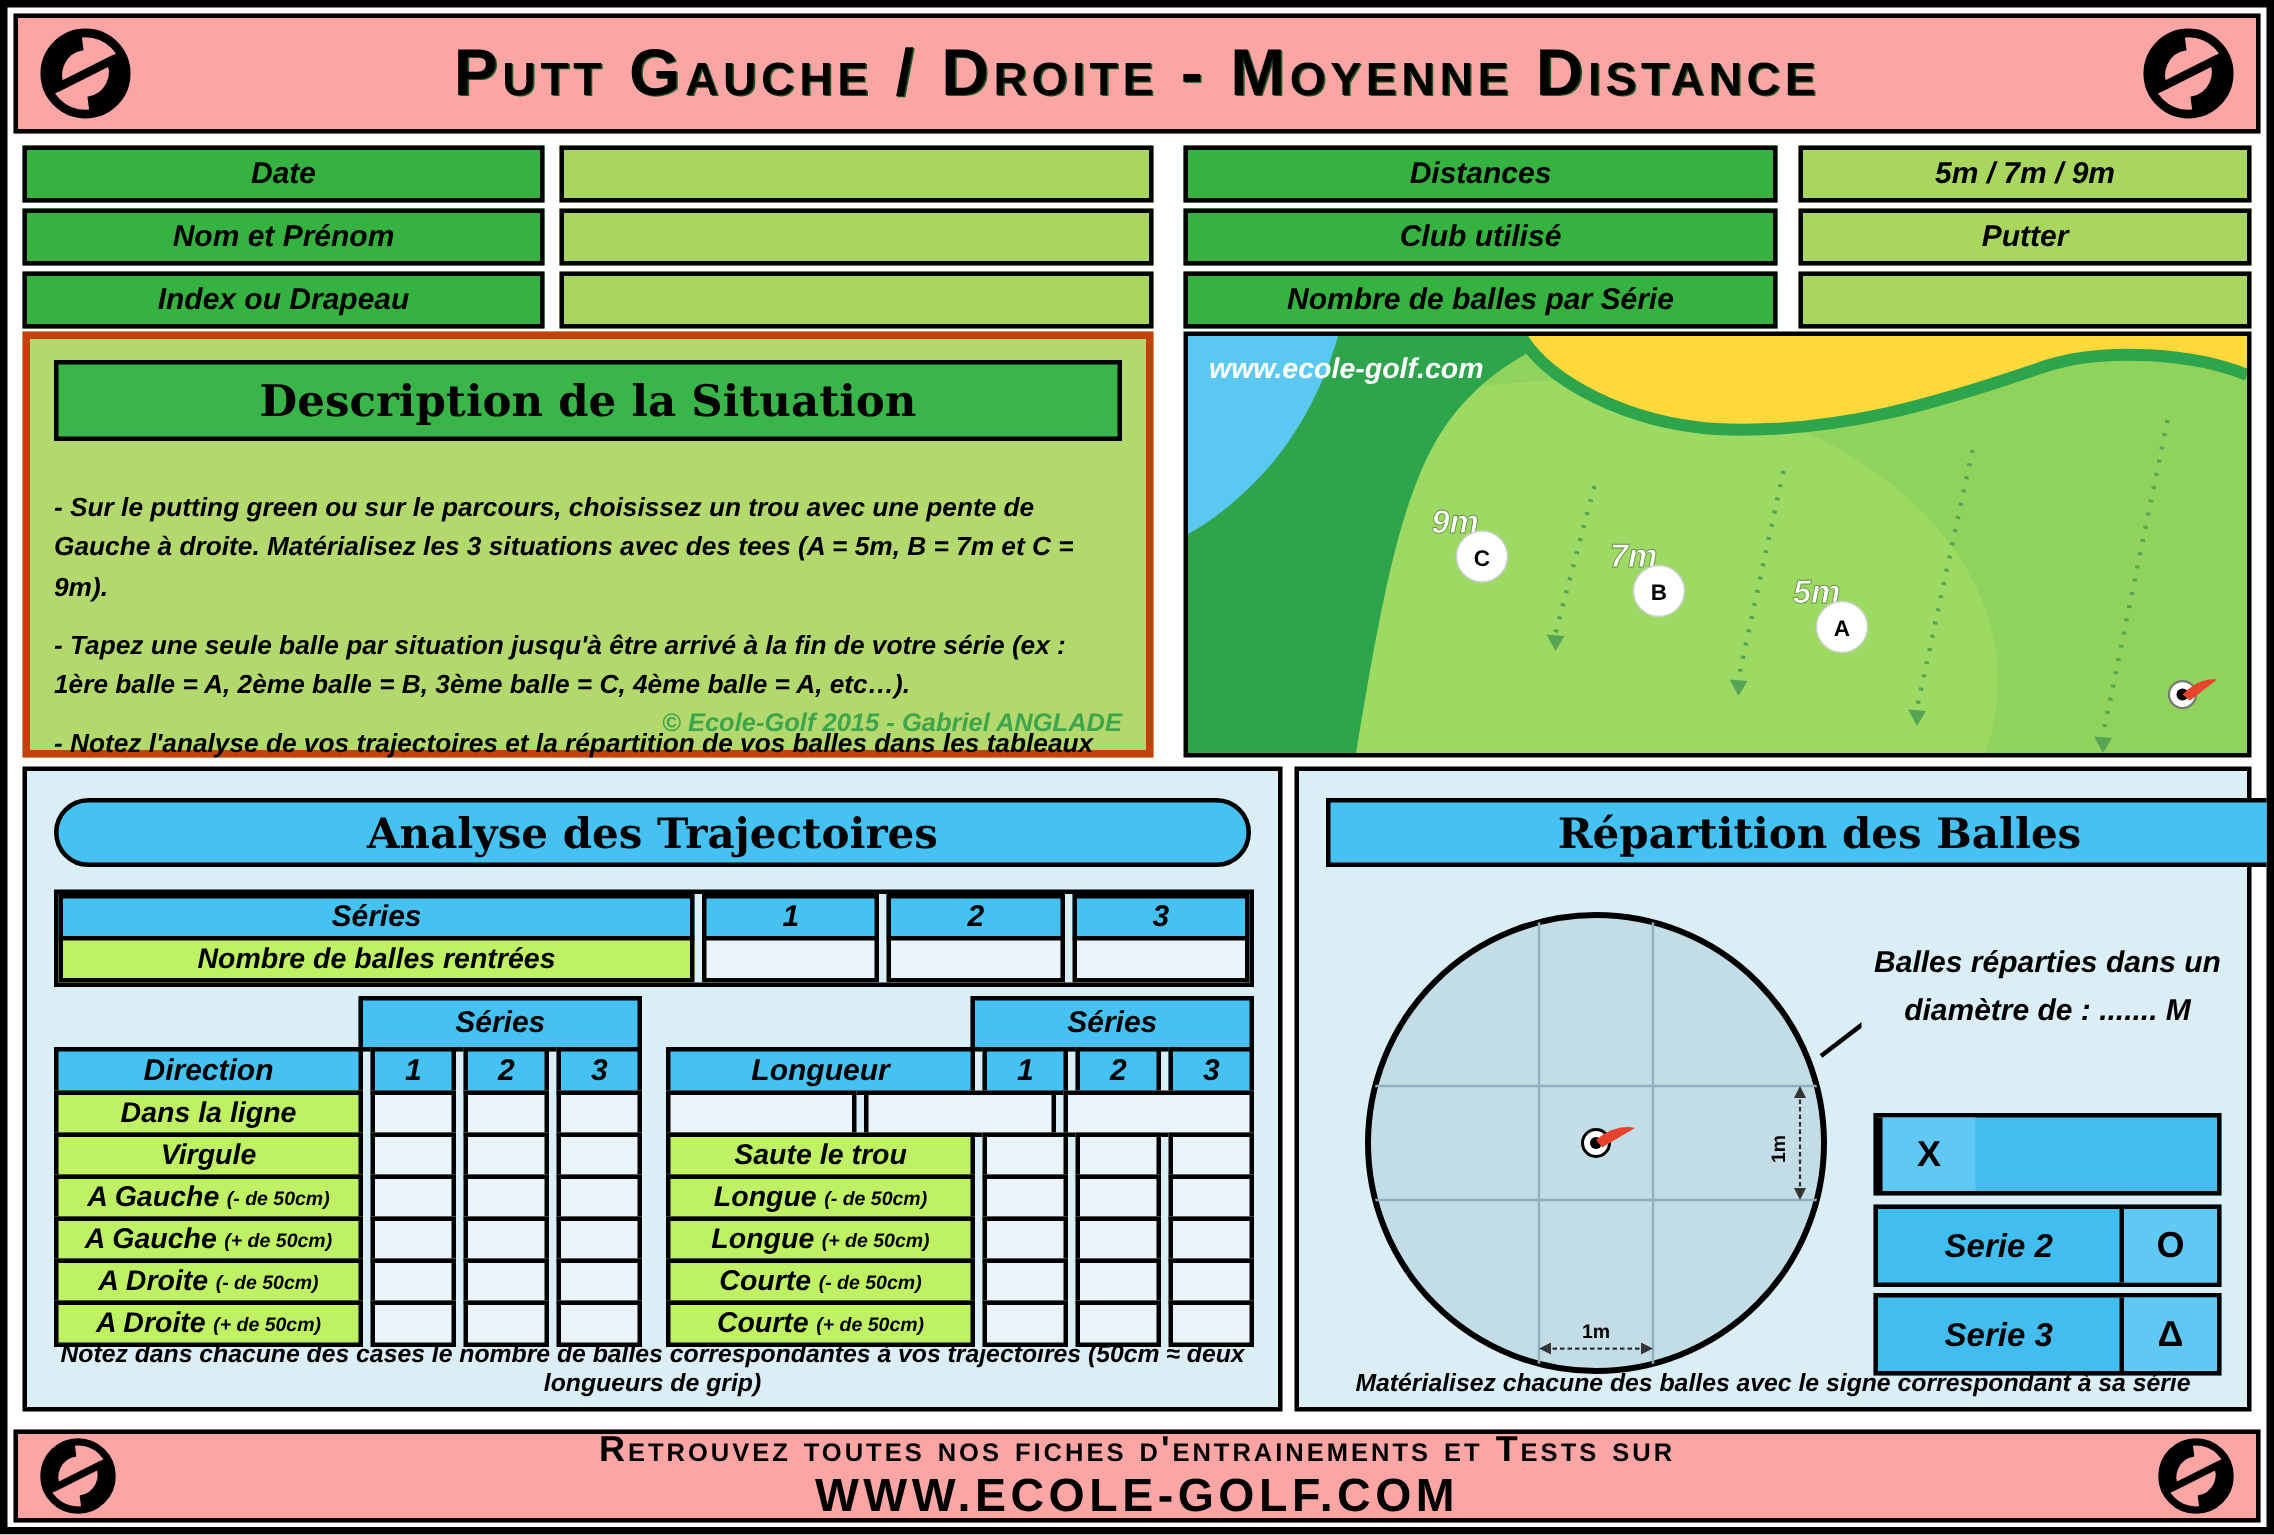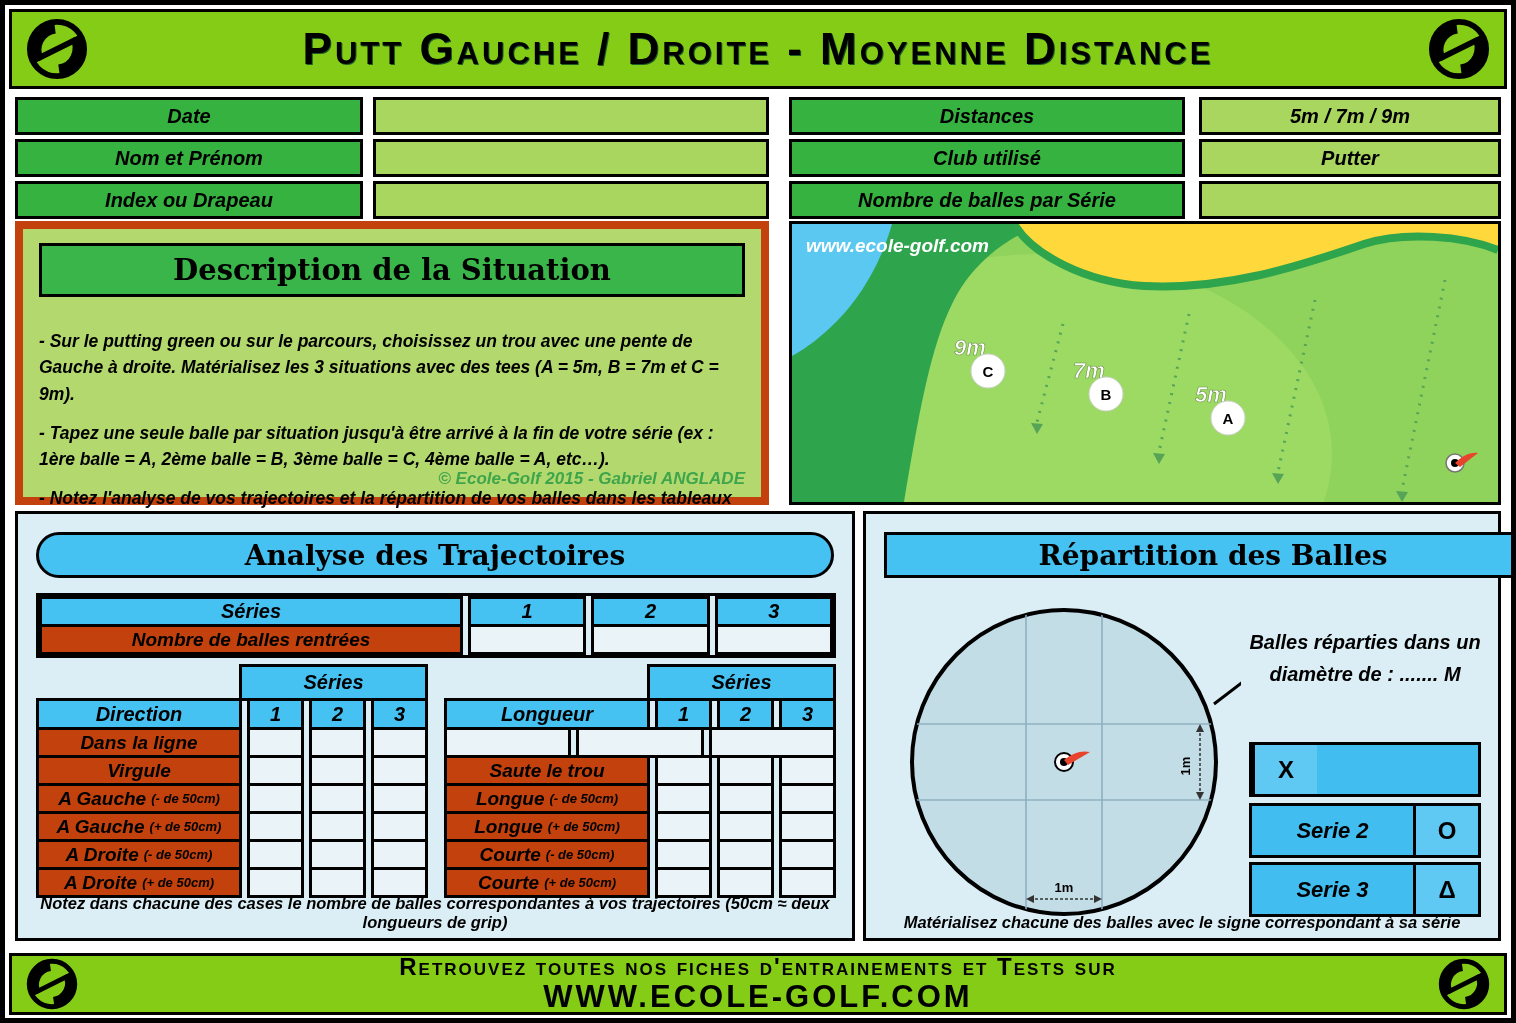--- a/index.html
+++ b/index.html
@@ -3,36 +3,36 @@
 <meta charset="utf-8">
 <style>
   html,body{margin:0;padding:0;background:#fff;}
   .page{
     position:relative;width:1516px;height:1023px;box-sizing:border-box;
     border:5px solid #000;background:#fff;overflow:hidden;
     font-family:"Liberation Sans",sans-serif;color:#000;
   }
   .abs{position:absolute;box-sizing:border-box;}
   
-  .band{background:#84cc16;border:3px solid #000;display:flex;align-items:center;justify-content:center;}
+  .band{background:#fca5a5;border:3px solid #000;display:flex;align-items:center;justify-content:center;}
   .band-title{
     font-variant:small-caps;font-weight:bold;font-size:44px;letter-spacing:3px;
     text-shadow:1px 1px 0 #1d5c27;
   }
   .logo{position:absolute;top:50%;transform:translateY(-50%);}
   .footer-lines{text-align:center;line-height:1.1;}
   .footer-l1{font-variant:small-caps;font-weight:bold;font-size:24px;letter-spacing:2px;}
   .footer-l2{font-variant:small-caps;font-weight:bold;font-size:31px;letter-spacing:3px;}
   
   .fbox{border:3px solid #000;display:flex;align-items:center;justify-content:center;
         font-weight:bold;font-style:italic;font-size:20px;}
   .flabel{background:#35b23f;}
   .fvalue{background:#a9d65f;}
   
-  .panel-green{background:#b3d96e;border:8px solid #c2410c;}
+  .panel-green{background:#b3d96e;border:5px solid #c2410c;}
   .desc-title{
     background:#3ab54a;border:3px solid #000;margin:14px 16px 10px 16px;height:48px;
     display:flex;align-items:center;justify-content:center;
     font-family:"DejaVu Serif",serif;font-weight:bold;font-size:29px;
   }
   .desc-body{padding:4px 14px 0 16px;font-weight:bold;font-style:italic;font-size:17.5px;line-height:1.5;margin-top:27px;}
   .desc-body p{margin:0 0 13px 0;}
   .desc-credit{position:absolute;right:16px;bottom:8px;color:#3fa54b;font-weight:bold;font-style:italic;font-size:17px;}
   
   .panel-blue{background:#dceef5;border:3px solid #000;}
@@ -40,21 +40,21 @@
     background:#45c1f2;border:3px solid #000;height:46px;
     display:flex;align-items:center;justify-content:center;
     font-family:"DejaVu Serif",serif;font-weight:bold;font-size:28px;
   }
   
   .trow{display:flex;gap:5px;}
   .trow + .trow{margin-top:-3px;}
   .cell{border:3px solid #000;display:flex;align-items:center;justify-content:center;
         font-weight:bold;font-style:italic;box-sizing:border-box;}
   .cell.hd{background:#45c1f2;font-size:20px;}
-  .cell.lab{background:#c2410c;font-size:19px;}
+  .cell.lab{background:#bef264;font-size:19px;}
   .cell.data{background:#e9f3f8;}
   .suffix{font-size:13px;margin-left:5px;font-weight:bold;}
   .series-span{border:3px solid #000;background:#45c1f2;height:31px;display:flex;align-items:center;justify-content:center;
                font-weight:bold;font-style:italic;font-size:20px;}
   .footnote{position:absolute;left:0;right:0;text-align:center;font-weight:bold;font-style:italic;font-size:16.5px;}
   
   .serie-box{position:absolute;width:226px;height:49px;border:3px solid #000;display:flex;background:#41bdf0;}
   .serie-box .sb-label{flex:1;display:flex;align-items:center;justify-content:center;
       font-weight:bold;font-style:italic;font-size:22px;}
   .serie-box .sb-symbol{width:62px;border-left:3px solid #000;background:#5fc8f3;

